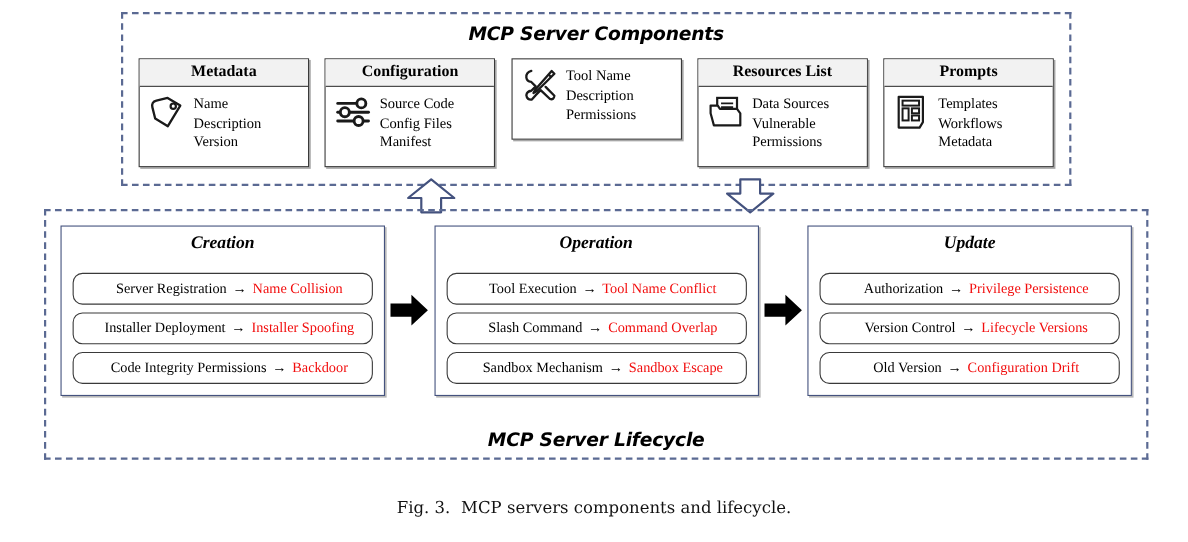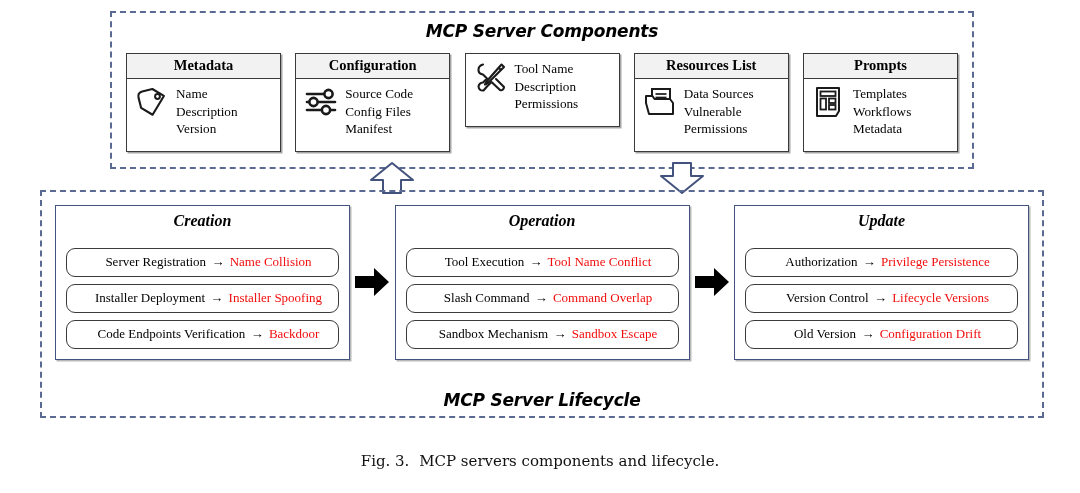--- a/index.html
+++ b/index.html
@@ -318,21 +318,21 @@
         <span>Server Registration</span>
         <span class="arrow-glyph">→</span>
         <span class="risk">Name Collision</span>
       </div>
       <div class="stage-item">
         <span>Installer Deployment</span>
         <span class="arrow-glyph">→</span>
         <span class="risk">Installer Spoofing</span>
       </div>
       <div class="stage-item">
-        <span>Code Endpoints Verification</span>
+        <span>Code Integrity Permissions</span>
         <span class="arrow-glyph">→</span>
         <span class="risk">Backdoor</span>
       </div>
     </div>
 
     <div class="solid-arrow">
       <svg width="36" height="34" viewBox="0 0 36 34">
         <path d="M1 11 L20 11 L20 3 L35 17 L20 31 L20 23 L1 23 Z" fill="#000000"></path>
       </svg>
     </div>

